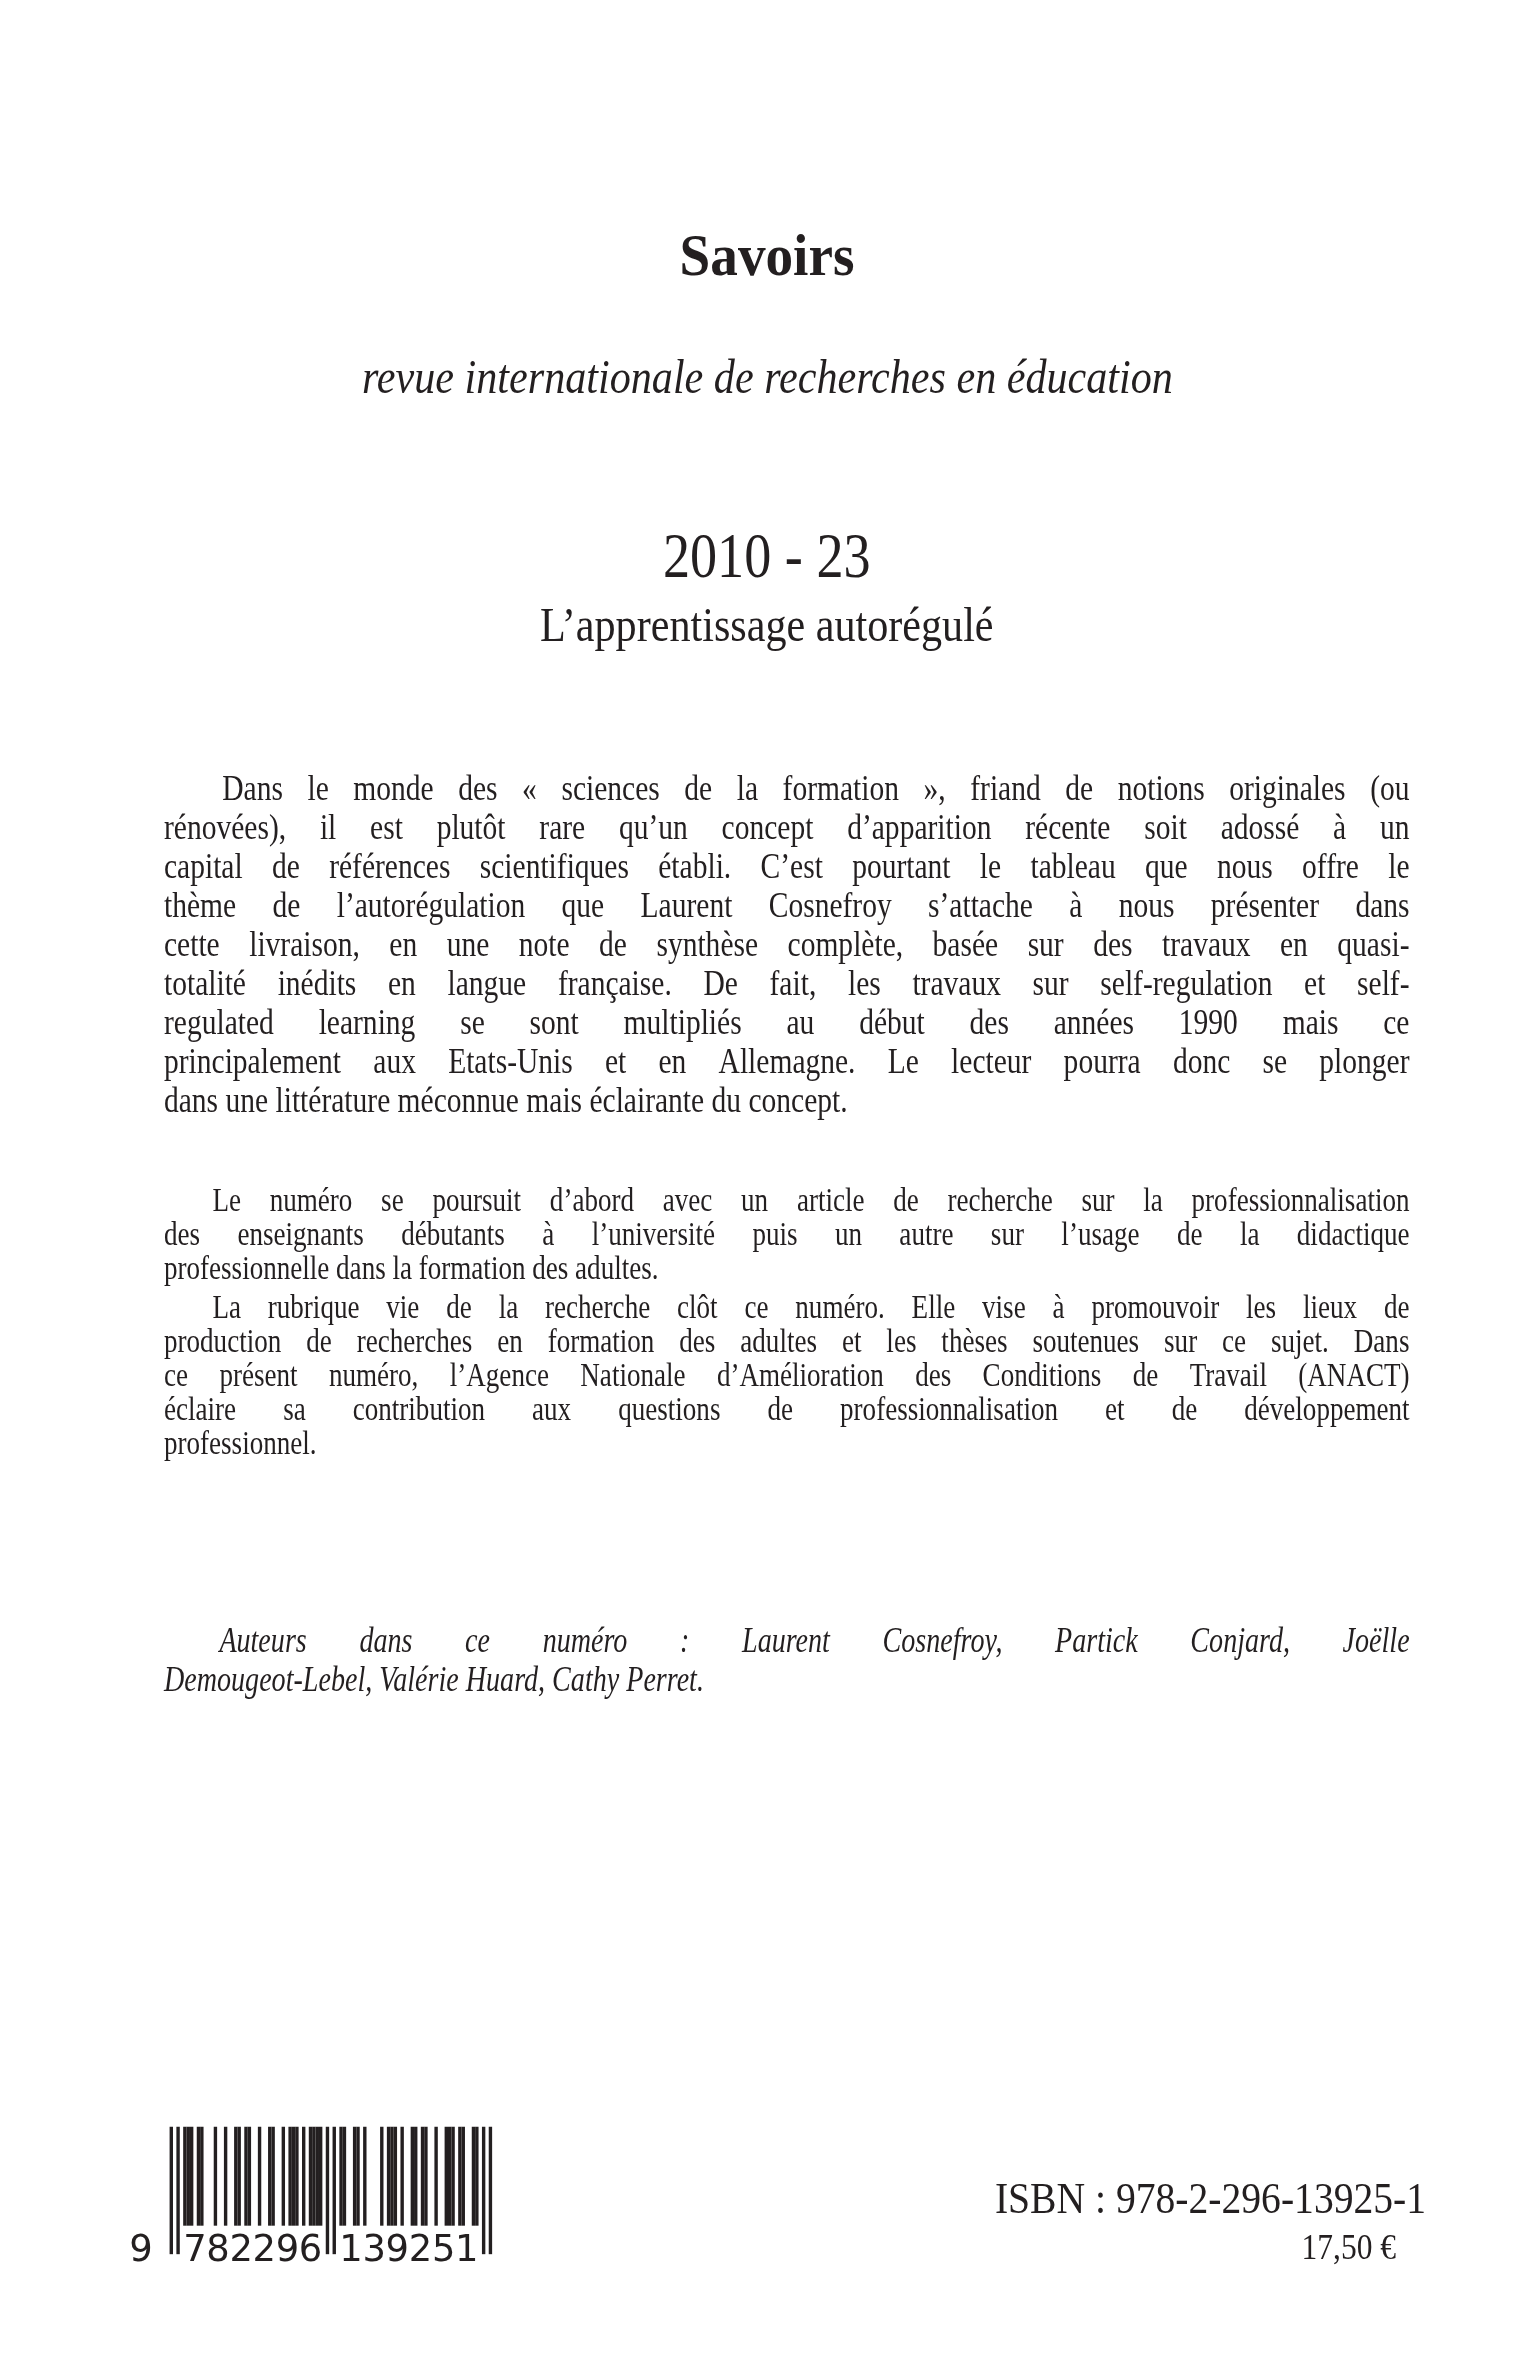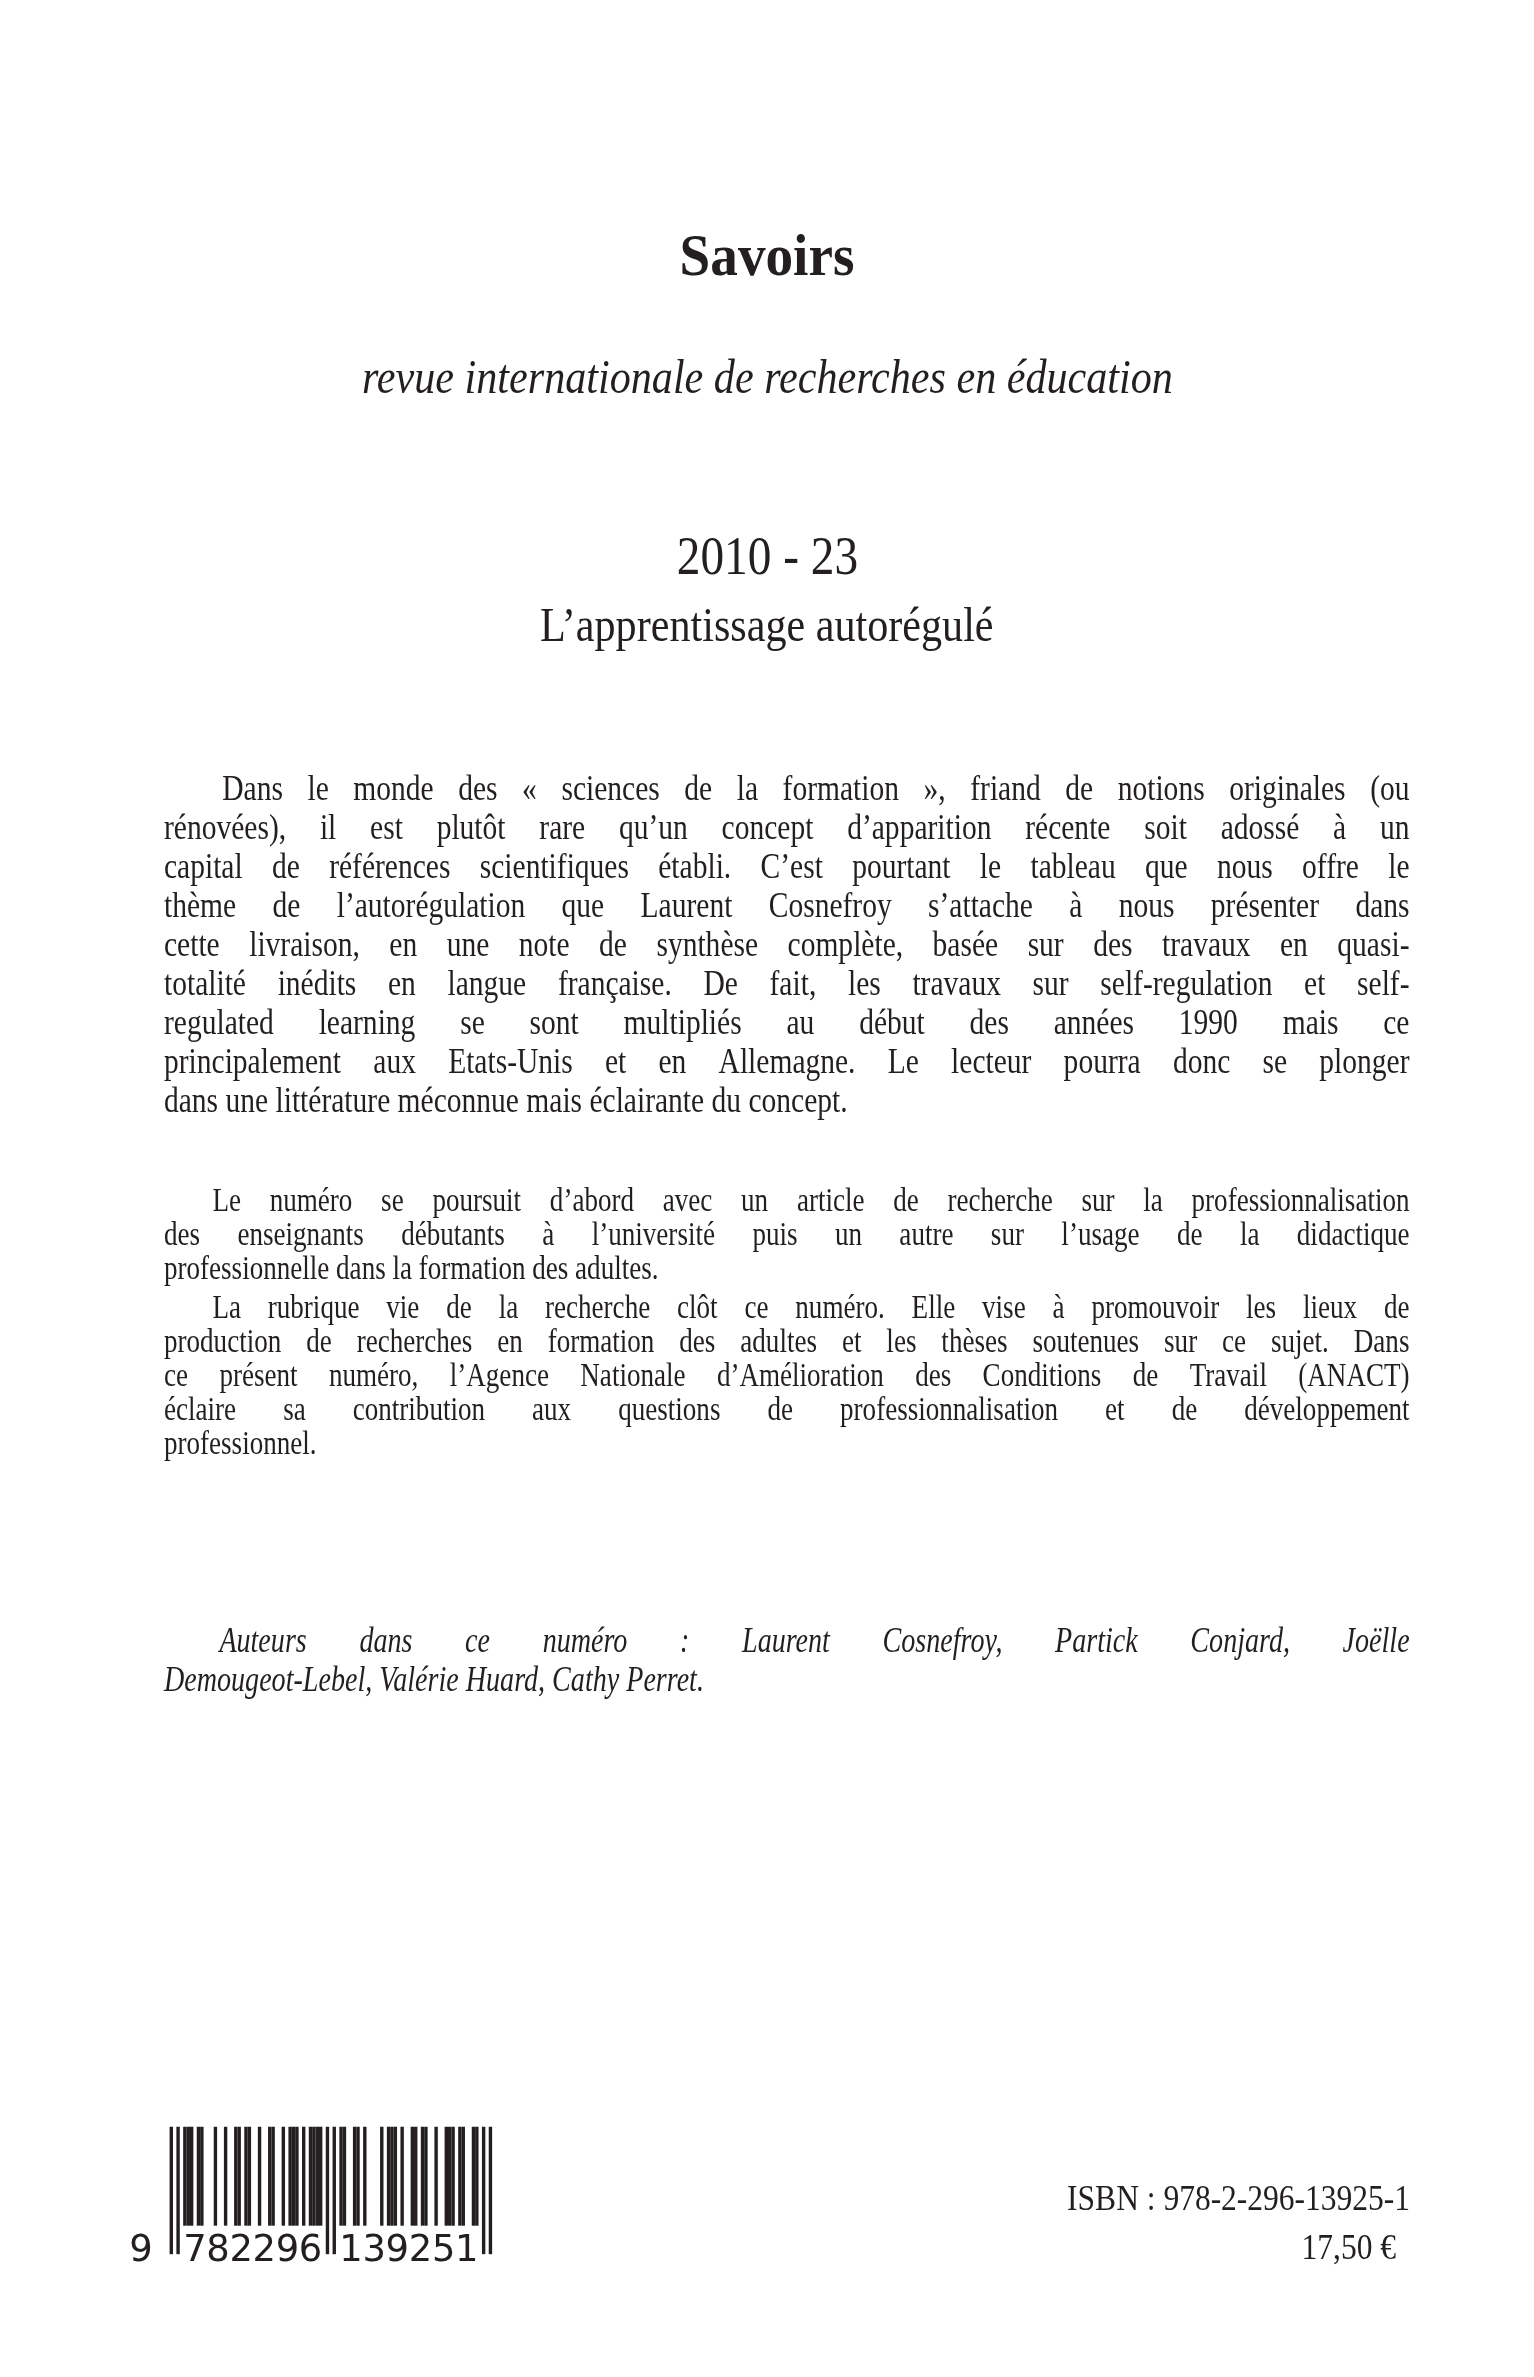--- a/index.html
+++ b/index.html
@@ -3,21 +3,21 @@
 <meta charset="utf-8">
 <style>
   html, body { margin: 0; padding: 0; background: #ffffff; }
   body { width: 1534px; height: 2377px; position: relative; overflow: hidden; color: #231f20; font-family: "Liberation Serif", serif; }
   .center { position: absolute; left: 0; width: 1534px; text-align: center; }
   .cond { display: inline-block; transform-origin: center top; }
   #title { top: 225px; font-size: 60px; font-weight: bold; line-height: 1; }
   #title .cond { transform: scaleX(0.92); }
   #subtitle { top: 351px; font-size: 49px; line-height: 52px; font-style: italic; }
   #subtitle .cond { transform: scaleX(0.86); }
-  #issue { top: 530px; font-size: 55px; line-height: 52px; }
+  #issue { top: 530px; font-size: 63px; line-height: 52px; }
   #issue .cond { transform: scaleX(0.86); }
   #theme { top: 589px; font-size: 49px; line-height: 52px; margin-top: 10px; }
   #theme .cond { transform: scaleX(0.86); }
 
   .block { position: absolute; left: 164px; width: 1246px; }
   .scaler { width: 1519px; transform: scaleX(0.82); transform-origin: left top; }
   .ln { display: block; text-align: justify; text-align-last: justify; white-space: nowrap; overflow: visible; height: 39px; }
   .ln.last { text-align-last: left; }
   .ln.indent { padding-left: 71px; }
   .body1 { font-size: 36px; line-height: 39px; }
@@ -28,21 +28,21 @@
   .j.last { justify-content: flex-start; gap: 0.25em; }
 
   #p1 { top: 769px; }
   #p2 { top: 1183px; }
   #p3 { top: 1290px; }
   #authors { top: 1621px; font-style: italic; }
   #authors .scaler { transform: scaleX(0.78); width: 1597px; }
 
   #barcode { position: absolute; left: 126px; top: 2124px; width: 394px; height: 143px; }
   #barcode svg { display: block; }
-  #isbn { position: absolute; right: 124px; top: 2179px; font-size: 35px; line-height: 39px; }
+  #isbn { position: absolute; right: 108px; top: 2179px; font-size: 44px; line-height: 39px; }
   #price { position: absolute; right: 138px; top: 2228px; font-size: 35px; line-height: 39px; }
   .rcond { display: inline-block; transform: scaleX(0.9); transform-origin: right top; }
 </style>
 </head>
 <body>
 
 <div id="title" class="center">
   <span class="cond">Savoirs</span>
 </div>
 

